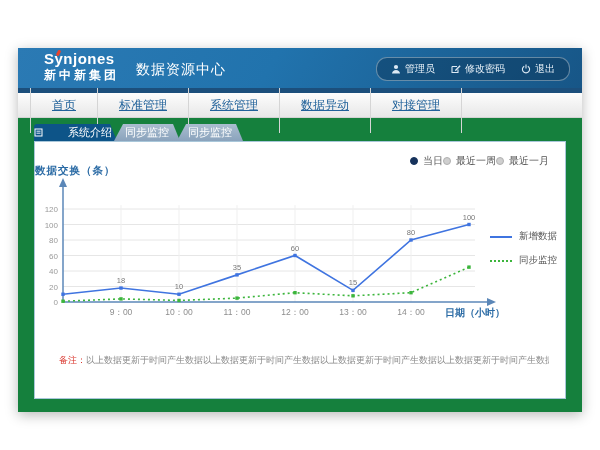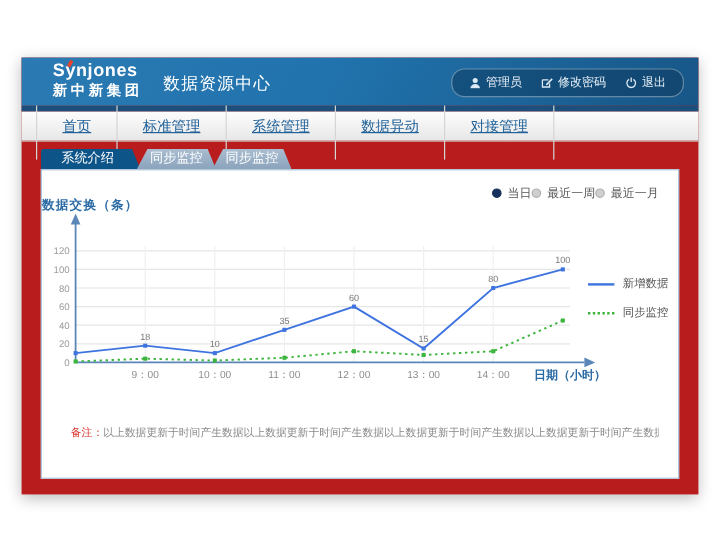--- a/index.html
+++ b/index.html
@@ -1,39 +1,39 @@
 <!DOCTYPE html>
 <html><head>
 <meta charset="utf-8">
 <style>
   html,body{margin:0;padding:0;width:600px;height:450px;background:#fff;overflow:hidden;
     font-family:"Liberation Sans","DejaVu Sans",sans-serif;-webkit-font-smoothing:antialiased;}
-  .window{position:absolute;left:18px;top:48px;width:564px;height:364px;background:#b91c1c;
+  .window{position:absolute;left:18px;top:48px;width:564px;height:364px;background:#15803d;
     box-shadow:0 3px 12px rgba(0,0,0,.28);}
   
   .hd{position:relative;height:40px;background:linear-gradient(120deg,#2b7ab4 0%,#2173ad 45%,#175687 100%);}
   .logo{position:absolute;left:26px;top:3px;color:#fff;line-height:1;}
   .logo-en{font-size:15px;font-weight:700;letter-spacing:.5px;position:relative;display:inline-block;}
   .logo-accent{position:absolute;left:13px;top:-1px;width:3px;height:6px;background:#e8432d;transform:rotate(28deg);border-radius:1px;}
   .logo-cn{font-size:12px;font-weight:700;letter-spacing:3px;margin-top:2px;}
   .app-title{position:absolute;left:118px;top:13px;color:#fff;font-size:14px;letter-spacing:1px;}
   .userpill{position:absolute;right:12px;top:9px;height:22px;display:flex;align-items:center;gap:16px;
     padding:0 14px;border-radius:11px;background:rgba(10,52,84,.45);border:1px solid rgba(255,255,255,.35);}
   .userpill .uitem{display:flex;align-items:center;gap:4px;color:#e8f1f8;font-size:10px;cursor:pointer;white-space:nowrap;}
   .uicon{width:10px;height:10px;display:inline-block;}
   .navstrip{height:5px;background:#1c4f7c;}
   
   .nav{height:24px;background:linear-gradient(#fdfdfd,#e7e7e7);border-bottom:1px solid #d3d3d3;display:flex;align-items:center;padding-left:12px;}
   .nav .nitem{padding:16px 21px;font-size:12px;color:#21629a;border-right:1px solid #d5d5d5;cursor:pointer;line-height:24px;text-decoration:underline;}
   .nav .nitem:first-child{border-left:1px solid #d5d5d5;}
   
   .tabs{display:flex;align-items:flex-end;height:20px;margin:3px 0 0 16px;}
   .tab{height:17px;line-height:17px;font-size:11px;color:#fff;text-align:center;cursor:pointer;}
-  .tab.active{background:#0d5488;width:78px;border-radius:3px 3px 0 0;display:flex;align-items:center;justify-content:flex-end;gap:5px;
-    clip-path:polygon(0 0,calc(100% - 7px) 0,100% 100%,0 100%);padding-right:5px;flex-direction:column;}
+  .tab.active{background:#0d5488;width:78px;border-radius:3px 3px 0 0;display:flex;align-items:center;justify-content:space-between;gap:5px;
+    clip-path:polygon(0 0,calc(100% - 7px) 0,100% 100%,0 100%);padding-right:5px;}
   .tab.inactive{width:66px;background:linear-gradient(#aabdd0,#8aa3bc);margin-left:-3px;
     clip-path:polygon(9px 0,calc(100% - 7px) 0,100% 100%,0 100%);}
   
   .panel{position:relative;margin:0 16px;height:256px;background:#fff;border:1px solid #a9c7da;}
   .radios{position:absolute;top:12px;right:16px;display:flex;align-items:center;}
   .radio{display:flex;align-items:center;gap:5px;font-size:10px;color:#555;cursor:pointer;}
   .rdot{width:8px;height:8px;border-radius:50%;background:#cfcfcf;border:1px solid #b0b0b0;box-sizing:border-box;}
   .radio.sel .rdot{background:#16325c;border-color:#16325c;}
   .ylabel{position:absolute;left:0;top:22px;font-size:10.5px;font-weight:700;color:#2b6ba5;letter-spacing:1px;}
   .chart-wrap{position:absolute;left:8px;top:8px;width:532px;height:176px;}

